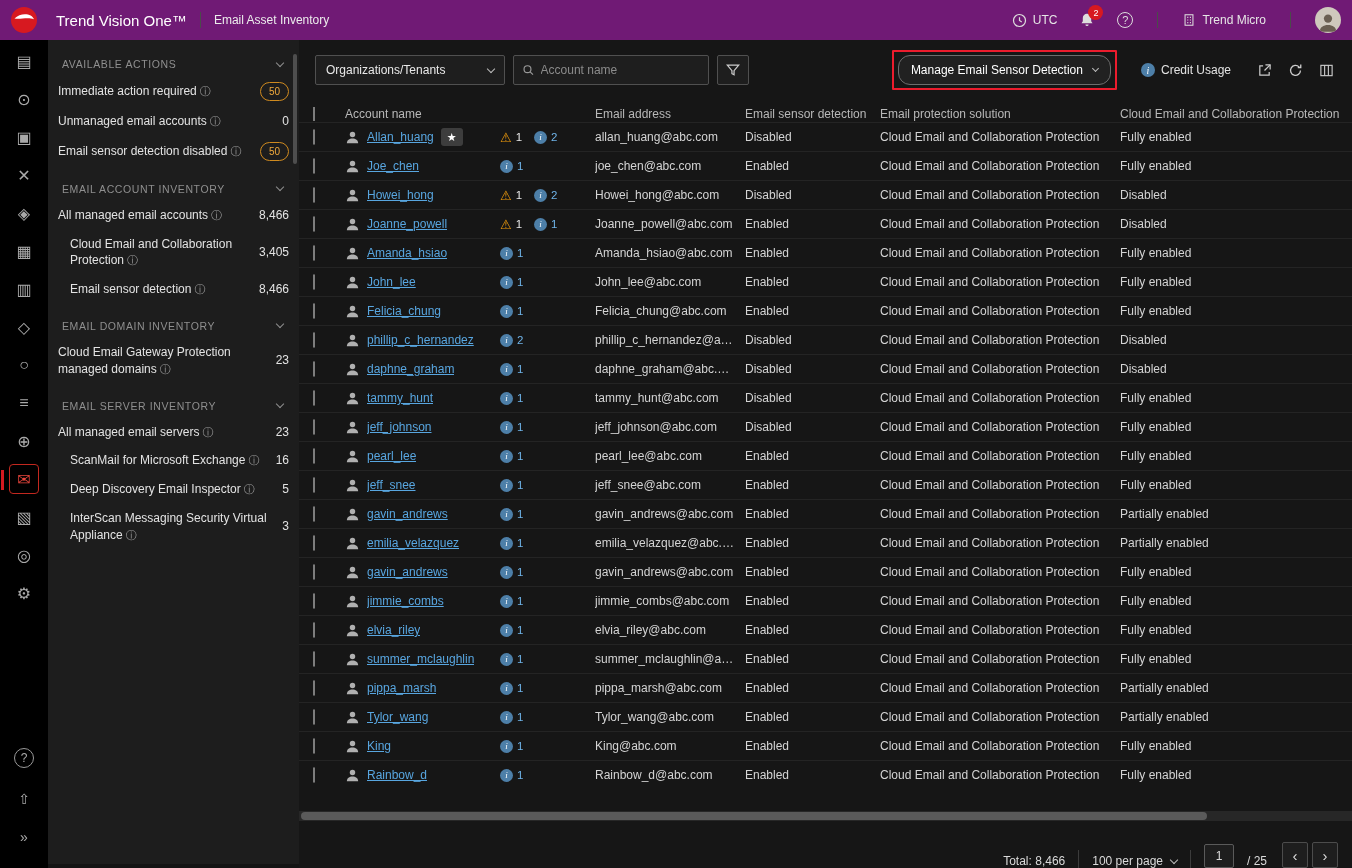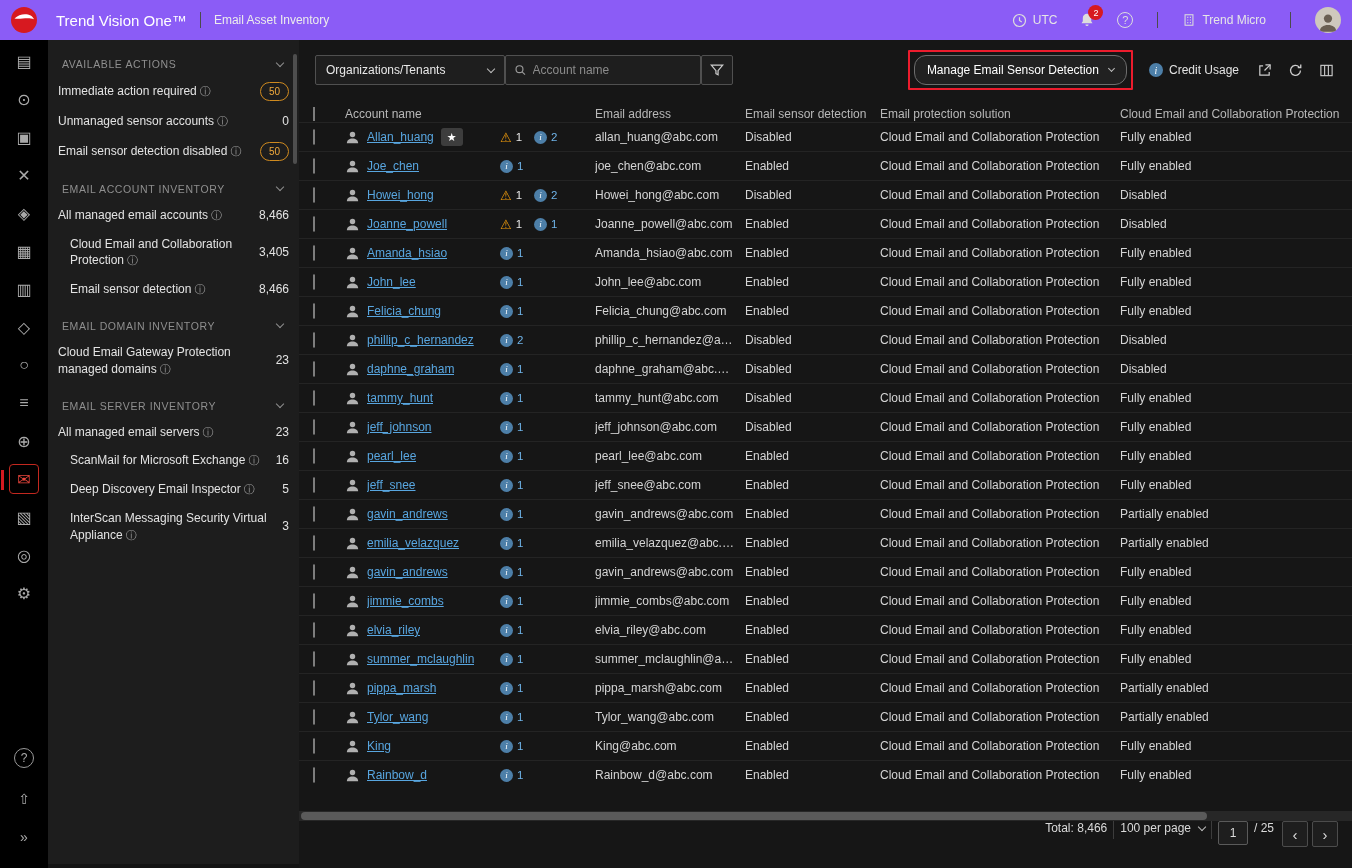--- a/index.html
+++ b/index.html
@@ -1,19 +1,19 @@
 <!DOCTYPE html>
 <html><head>
 <meta charset="utf-8">
 <style>
   *{margin:0;padding:0;box-sizing:border-box}
   html,body{width:1352px;height:868px;overflow:hidden;background:#141414;
     font-family:"Liberation Sans",sans-serif;-webkit-font-smoothing:antialiased}
   
-  .topbar{position:absolute;top:0;left:0;width:1352px;height:40px;background:#8b5cf6;
+  .topbar{position:absolute;top:0;left:0;width:1352px;height:40px;background:#701a75;
     display:flex;align-items:center;color:#fff;z-index:20}
   .logo{width:26px;height:26px;margin:0 19px 0 11px;flex:0 0 auto}
   .brand{font-size:15px;color:#fff;white-space:nowrap}
   .tb-div{width:1px;height:16px;background:#4b4b4b;margin:0 13px}
   .page-title{font-size:12px;color:#ececec}
   .tb-right{margin-left:auto;display:flex;align-items:center;height:100%}
   .tb-item{display:flex;align-items:center;gap:6px;padding:0 11px;height:100%;font-size:12px;color:#e6e6e6;cursor:pointer;position:relative}
   .bell-badge{position:absolute;top:5px;right:3px;min-width:15px;height:15px;border-radius:8px;
     background:#d71920;color:#fff;font-size:9px;display:flex;align-items:center;justify-content:center;padding:0 3px}
   .qcircle{width:16px;height:16px;border-radius:50%;border:1.4px solid #ddd;color:#ddd;font-size:11px;
@@ -38,21 +38,21 @@
     transform:rotate(45deg);margin-left:auto;margin-top:-3px}
   .sitem{display:flex;align-items:center;padding:6px 10px;color:#e3e3e3;font-size:12px;cursor:pointer;line-height:1.4}
   .sitem .lblwrap{flex:1;padding-right:10px}
   .sitem.indent .lblwrap{padding-left:12px}
   .info-i{color:#9a9a9a;font-size:11px;margin-left:3px}
   .sitem .val{white-space:nowrap;color:#e3e3e3;font-size:12px}
   .sitem .val.pill{border:1px solid #cf8a1f;color:#f0a93c;border-radius:10px;padding:0 8px;line-height:17px;font-size:10px}
   .section{margin-bottom:6px}
   
   .main{position:absolute;top:40px;left:299px;width:1053px;height:828px;background:#161616}
-  .toolbar{display:flex;align-items:center;padding:10px 16px 8px;position:relative}
+  .toolbar{display:flex;align-items:center;padding:10px 16px 8px;gap:8px;position:relative}
   .selectbox{height:30px;min-width:190px;border:1px solid #505050;border-radius:2px;background:#1e1e1e;
     color:#e8e8e8;font-size:12px;display:flex;align-items:center;padding:0 10px;gap:10px;cursor:pointer}
   .selectbox .chev,.btn .chev,.perpage .chev{margin-left:auto;color:#bbb}
   .searchbox{height:30px;width:196px;border:1px solid #505050;border-radius:2px;background:#1e1e1e;
     display:flex;align-items:center;padding:0 8px;gap:6px}
   .searchbox input{background:transparent;border:0;outline:0;color:#ddd;font-size:12px;width:100%}
   .searchbox input::placeholder{color:#8b8b8b}
   .iconbtn{height:30px;width:32px;border:1px solid #505050;border-radius:2px;background:#1e1e1e;
     display:flex;align-items:center;justify-content:center;cursor:pointer}
   .annot{margin-left:auto;border:2px solid #ec1c2d;padding:3px 4px;display:inline-flex;border-radius:1px}
@@ -80,22 +80,22 @@
   .cell-badges{display:flex;align-items:center;gap:12px}
   .wbadge,.ibadge{display:flex;align-items:center;gap:4px}
   .warn-glyph{color:#f59e0b;font-size:13px;line-height:1}
   .wbadge .cnt{color:#e6e6e6;font-size:11.5px}
   .row-info-icon{width:13px;height:13px;font-size:9px}
   .ibadge .cnt{color:#6fb3e8;font-size:11.5px}
   .cell-txt{white-space:nowrap;overflow:hidden;text-overflow:ellipsis;padding-right:10px}
   
   .hscroll{position:absolute;left:0;right:0;bottom:47px;height:10px;background:#272727}
   .hthumb{position:absolute;left:2px;top:1px;height:8px;width:86%;background:#5a5a5a;border-radius:4px;cursor:grab}
-  .tfooter{position:absolute;left:0;right:0;bottom:0;height:47px;display:flex;align-items:flex-start;
-    justify-content:flex-end;padding:0 14px;gap:6px;color:#dadada;font-size:12px}
+  .tfooter{position:absolute;left:0;right:0;bottom:0;height:47px;display:flex;align-items:flex-end;
+    justify-content:flex-end;padding:0 14px;gap:13px;color:#dadada;font-size:12px}
   .fdiv{width:1px;height:18px;background:#3c3c3c}
   .perpage{display:flex;align-items:center;gap:8px;cursor:pointer}
   .pagebox{width:30px;height:24px;border:1px solid #5a5a5a;border-radius:2px;background:#1e1e1e;
     display:flex;align-items:center;justify-content:center;cursor:text}
   .pgbtn{width:26px;height:26px;border:1px solid #4c4c4c;background:#1e1e1e;color:#ddd;border-radius:2px;
     display:flex;align-items:center;justify-content:center;font-size:15px;cursor:pointer}
   .pggroup{display:flex;gap:4px;margin-left:2px}
 </style>
 </head>
 <body>
@@ -179,21 +179,21 @@
     <div class="sec-header">
       <span>AVAILABLE ACTIONS</span>
       <span class="chev"></span>
     </div>
     <div>
           <div class="sitem">
     <span class="lblwrap"><span>Immediate action required</span><span class="info-i">ⓘ</span></span>
     <span class="val pill">50</span>
   </div>
           <div class="sitem">
-    <span class="lblwrap"><span>Unmanaged sensor accounts</span><span class="info-i">ⓘ</span></span>
+    <span class="lblwrap"><span>Unmanaged email accounts</span><span class="info-i">ⓘ</span></span>
     <span class="val">0</span>
   </div>
           <div class="sitem">
     <span class="lblwrap"><span>Email sensor detection disabled</span><span class="info-i">ⓘ</span></span>
     <span class="val pill">50</span>
   </div>
         </div>
   </div>
       <div class="section">
     <div class="sec-header">

